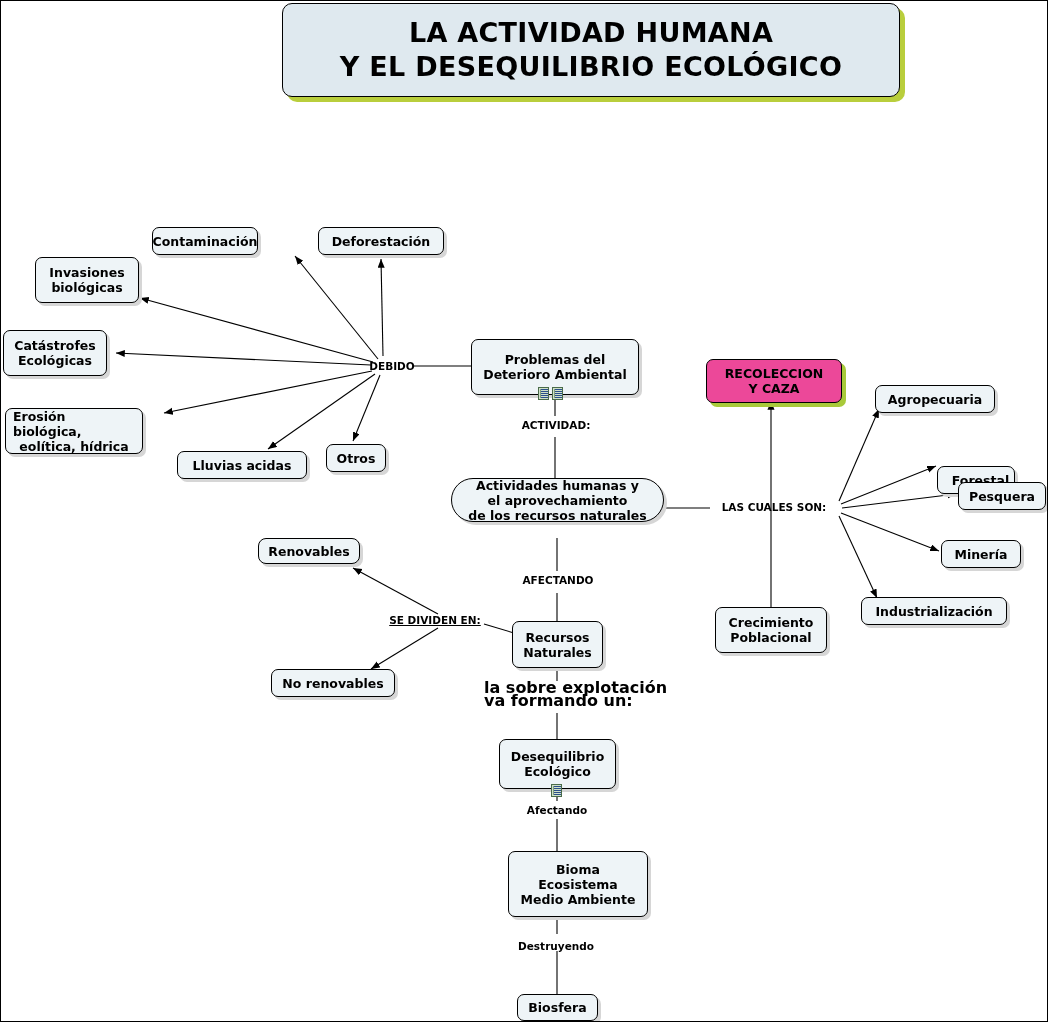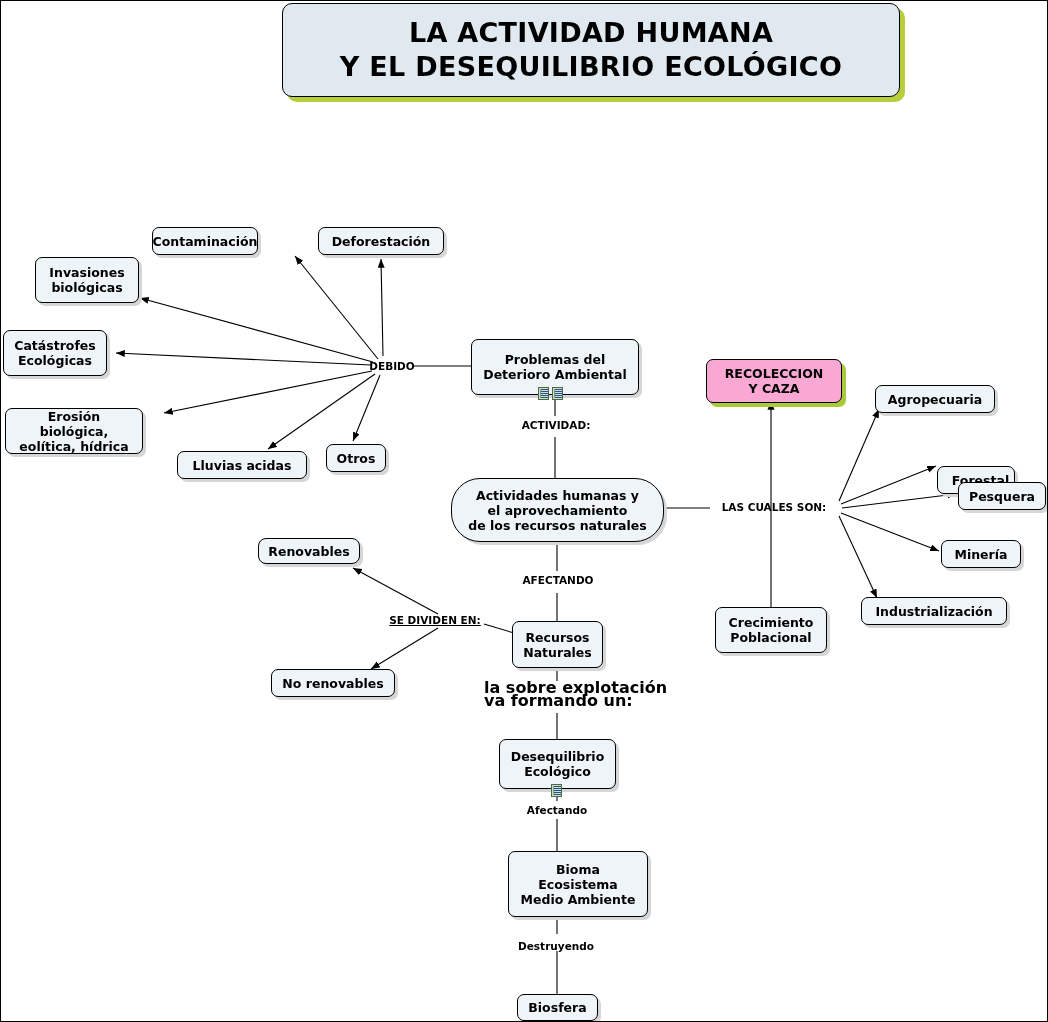--- a/index.html
+++ b/index.html
@@ -28,40 +28,39 @@
   .node {
     position: absolute;
     box-sizing: border-box;
     border: 1px solid #000000;
     border-radius: 7px;
     background: #eef4f7;
     color: #000000;
     font-weight: bold;
     font-size: 12.5px;
     line-height: 15px;
-    text-align: center;
     display: flex;
     flex-direction: column;
     align-items: center;
     justify-content: center;
     padding: 3px 7px;
     box-shadow: 3px 3px 0 #d6d6d6;
   }
   .node.title {
     background: #dfe9ef;
     border: 1px solid #000000;
     border-radius: 10px;
     font-size: 27px;
     line-height: 34px;
     letter-spacing: 0.3px;
     font-weight: bold;
     box-shadow: 5px 5px 0 #b9ce3c;
   }
   .node.green {
-    background: #f9a8d4;
+    background: #ec4899;
     box-shadow: 4px 4px 0 #a8c93a;
   }
   .label {
     position: absolute;
     font-family: "DejaVu Sans", "Liberation Sans", sans-serif;
     font-size: 10.5px;
     font-weight: bold;
     color: #000000;
     text-align: center;
     line-height: 13px;
@@ -178,21 +177,21 @@
     <span class="node-line">Otros</span>
   </div>
 
   <div class="node" style="left:470px; top:338px; width:168px; height:56px;">
     <span class="node-line">Problemas del</span>
     <span class="node-line">Deterioro Ambiental</span>
   </div>
   <div class="resicon" style="left:537px; top:386px;"></div>
   <div class="resicon" style="left:551px; top:386px;"></div>
 
-  <div class="node" style="left:450px; top:477px; width:213px; height:64px;border-radius:29px;">
+  <div class="node" style="left:450px; top:477px; width:213px; height:44px;border-radius:29px;">
     <span class="node-line">Actividades humanas y</span>
     <span class="node-line">el aprovechamiento</span>
     <span class="node-line">de los recursos naturales</span>
   </div>
 
   <div class="node green" style="left:705px; top:358px; width:136px; height:44px;">
     <span class="node-line">RECOLECCION</span>
     <span class="node-line">Y CAZA</span>
   </div>
 

